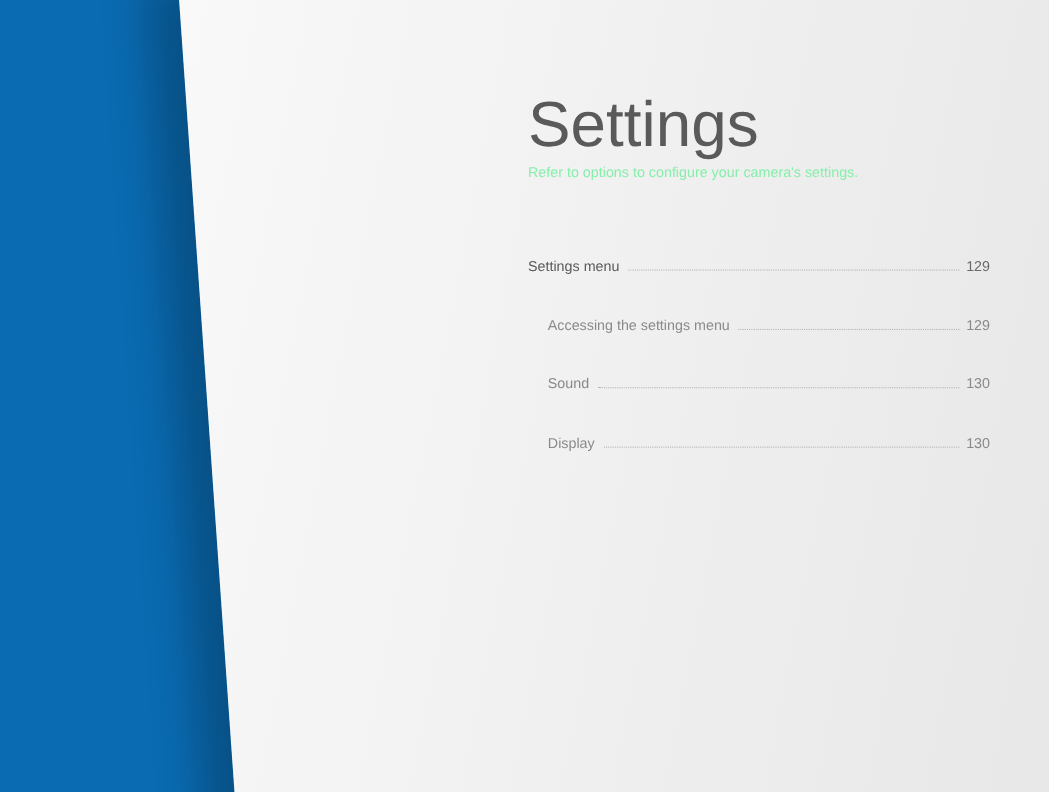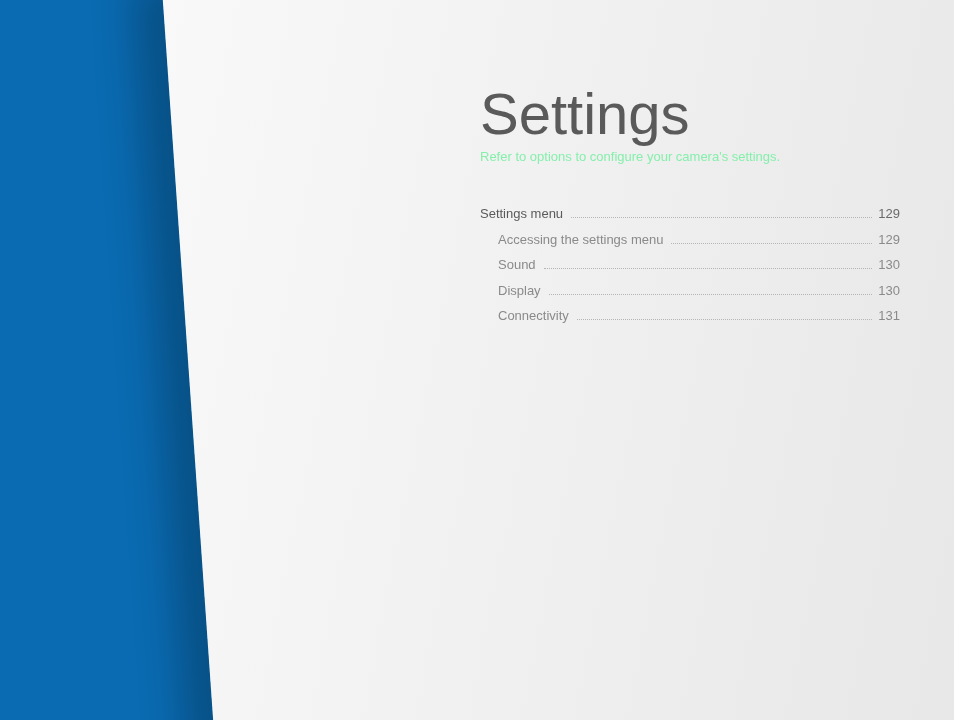--- a/index.html
+++ b/index.html
@@ -75,20 +75,21 @@
   }
   .toc-row .dots {
     flex: 1 1 auto;
     border-bottom: 1.5px dotted #b5b5b5;
     margin: 0 6px 3px 8px;
     height: 0.6em;
   }
   .toc-row .pg {
     white-space: nowrap;
     color: #8a8a8a;
+    margin-top: 28px;
   }
   .toc-row.section .pg {
     color: #6a6a6a;
   }
 </style>
 </head>
 <body>
 
 <div class="stage">
   <div class="page"></div>
@@ -116,22 +117,17 @@
         <span class="dots"></span>
         <span class="pg">130</span>
       </div>
 
       <div class="toc-row sub">
         <span class="label">Display</span>
         <span class="dots"></span>
         <span class="pg">130</span>
       </div>
 
-      <div class="toc-row sub">
-        <span class="label">Connectivity</span>
-        <span class="dots"></span>
-        <span class="pg">131</span>
-      </div>
 
 
     </div>
   </div>
 </div>
 
 </body></html>

